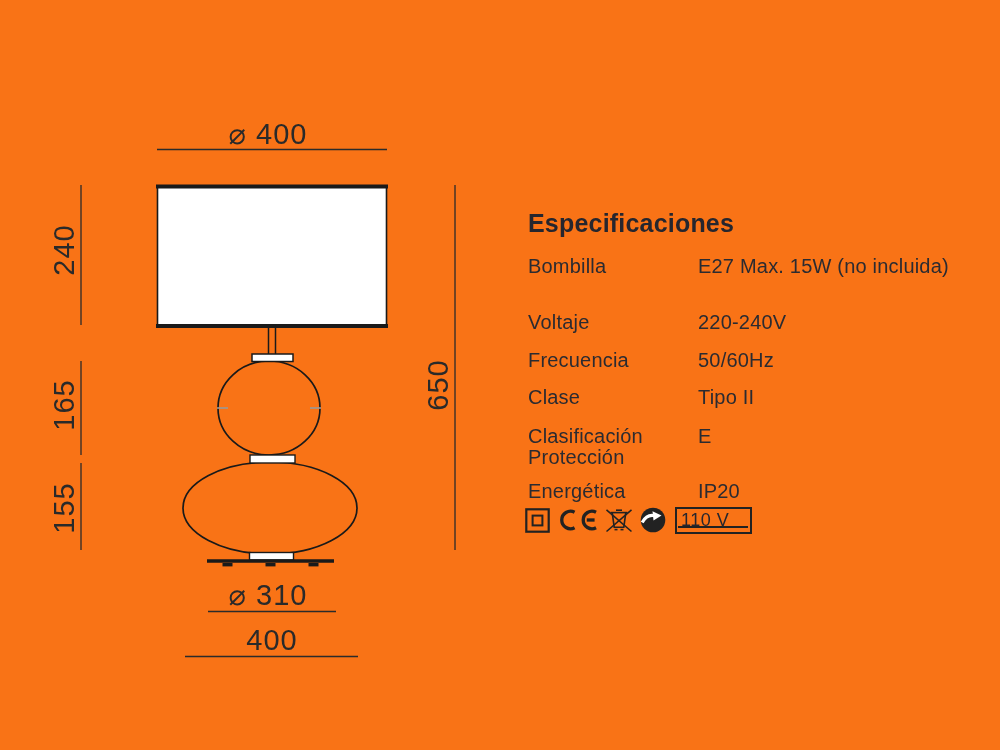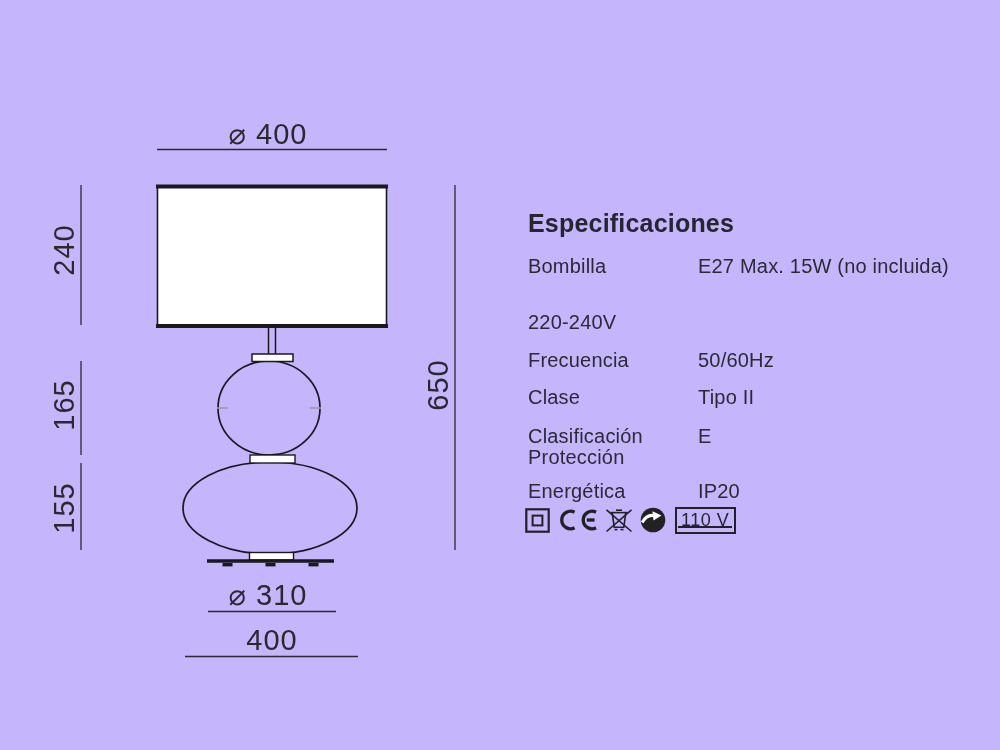--- a/index.html
+++ b/index.html
@@ -1,17 +1,17 @@
 <!DOCTYPE html>
 <html><head>
 <meta charset="utf-8">
 <style>
   html,body{margin:0;padding:0;background:#fff;}
   #canvas{
-    position:relative;width:1000px;height:750px;background:#c4b5fd;
+    position:relative;width:1000px;height:750px;background:#f97316;
     font-family:"Liberation Sans","DejaVu Sans",sans-serif;
     color:#2b2b31;overflow:hidden;
   }
   svg.drawing{position:absolute;left:0;top:0;}
   
   .dim{
     position:absolute;font-size:29px;font-weight:300;color:#2a2a2a;
     letter-spacing:1px;white-space:nowrap;
     transform:translate(-50%,-50%);
   }
@@ -31,21 +31,21 @@
   .row-3{top:387px}.row-4{top:426px}.row-5{top:481px}
   
   .cert-row{
     position:absolute;left:525px;top:505px;height:30px;
     display:flex;align-items:center;gap:7px;
   }
   .cert-row svg{display:block;}
   .v-badge{
     position:relative;display:inline-block;border:2.2px solid #222;
     font-size:18px;letter-spacing:.5px;color:#26262e;
-    padding:1px 5px 2px 4px;line-height:20px;margin-left:2px;
+    padding:1px 21px 2px 4px;line-height:20px;margin-left:2px;
   }
   .v-badge .strike{
     position:absolute;left:1px;right:2px;bottom:3.5px;height:1.8px;
     background:#222;display:block;
   }
 </style>
 </head>
 <body>
 
 <div id="canvas">
@@ -95,20 +95,21 @@
   <div class="dim" style="left:268px;top:595px">⌀ 310</div>
   <div class="dim" style="left:272px;top:640px">400</div>
 
   <div class="spec-title">Especificaciones</div>
 
   <div class="spec-row row-0">
     <span class="lbl">Bombilla</span>
     <span class="val">E27 Max. 15W (no incluida)</span>
   </div>
   <div class="spec-row row-1">
+    <span class="lbl">Voltaje</span>
     <span class="val">220-240V</span>
   </div>
   <div class="spec-row row-2">
     <span class="lbl">Frecuencia</span>
     <span class="val">50/60Hz</span>
   </div>
   <div class="spec-row row-3">
     <span class="lbl">Clase</span>
     <span class="val">Tipo II</span>
   </div>

